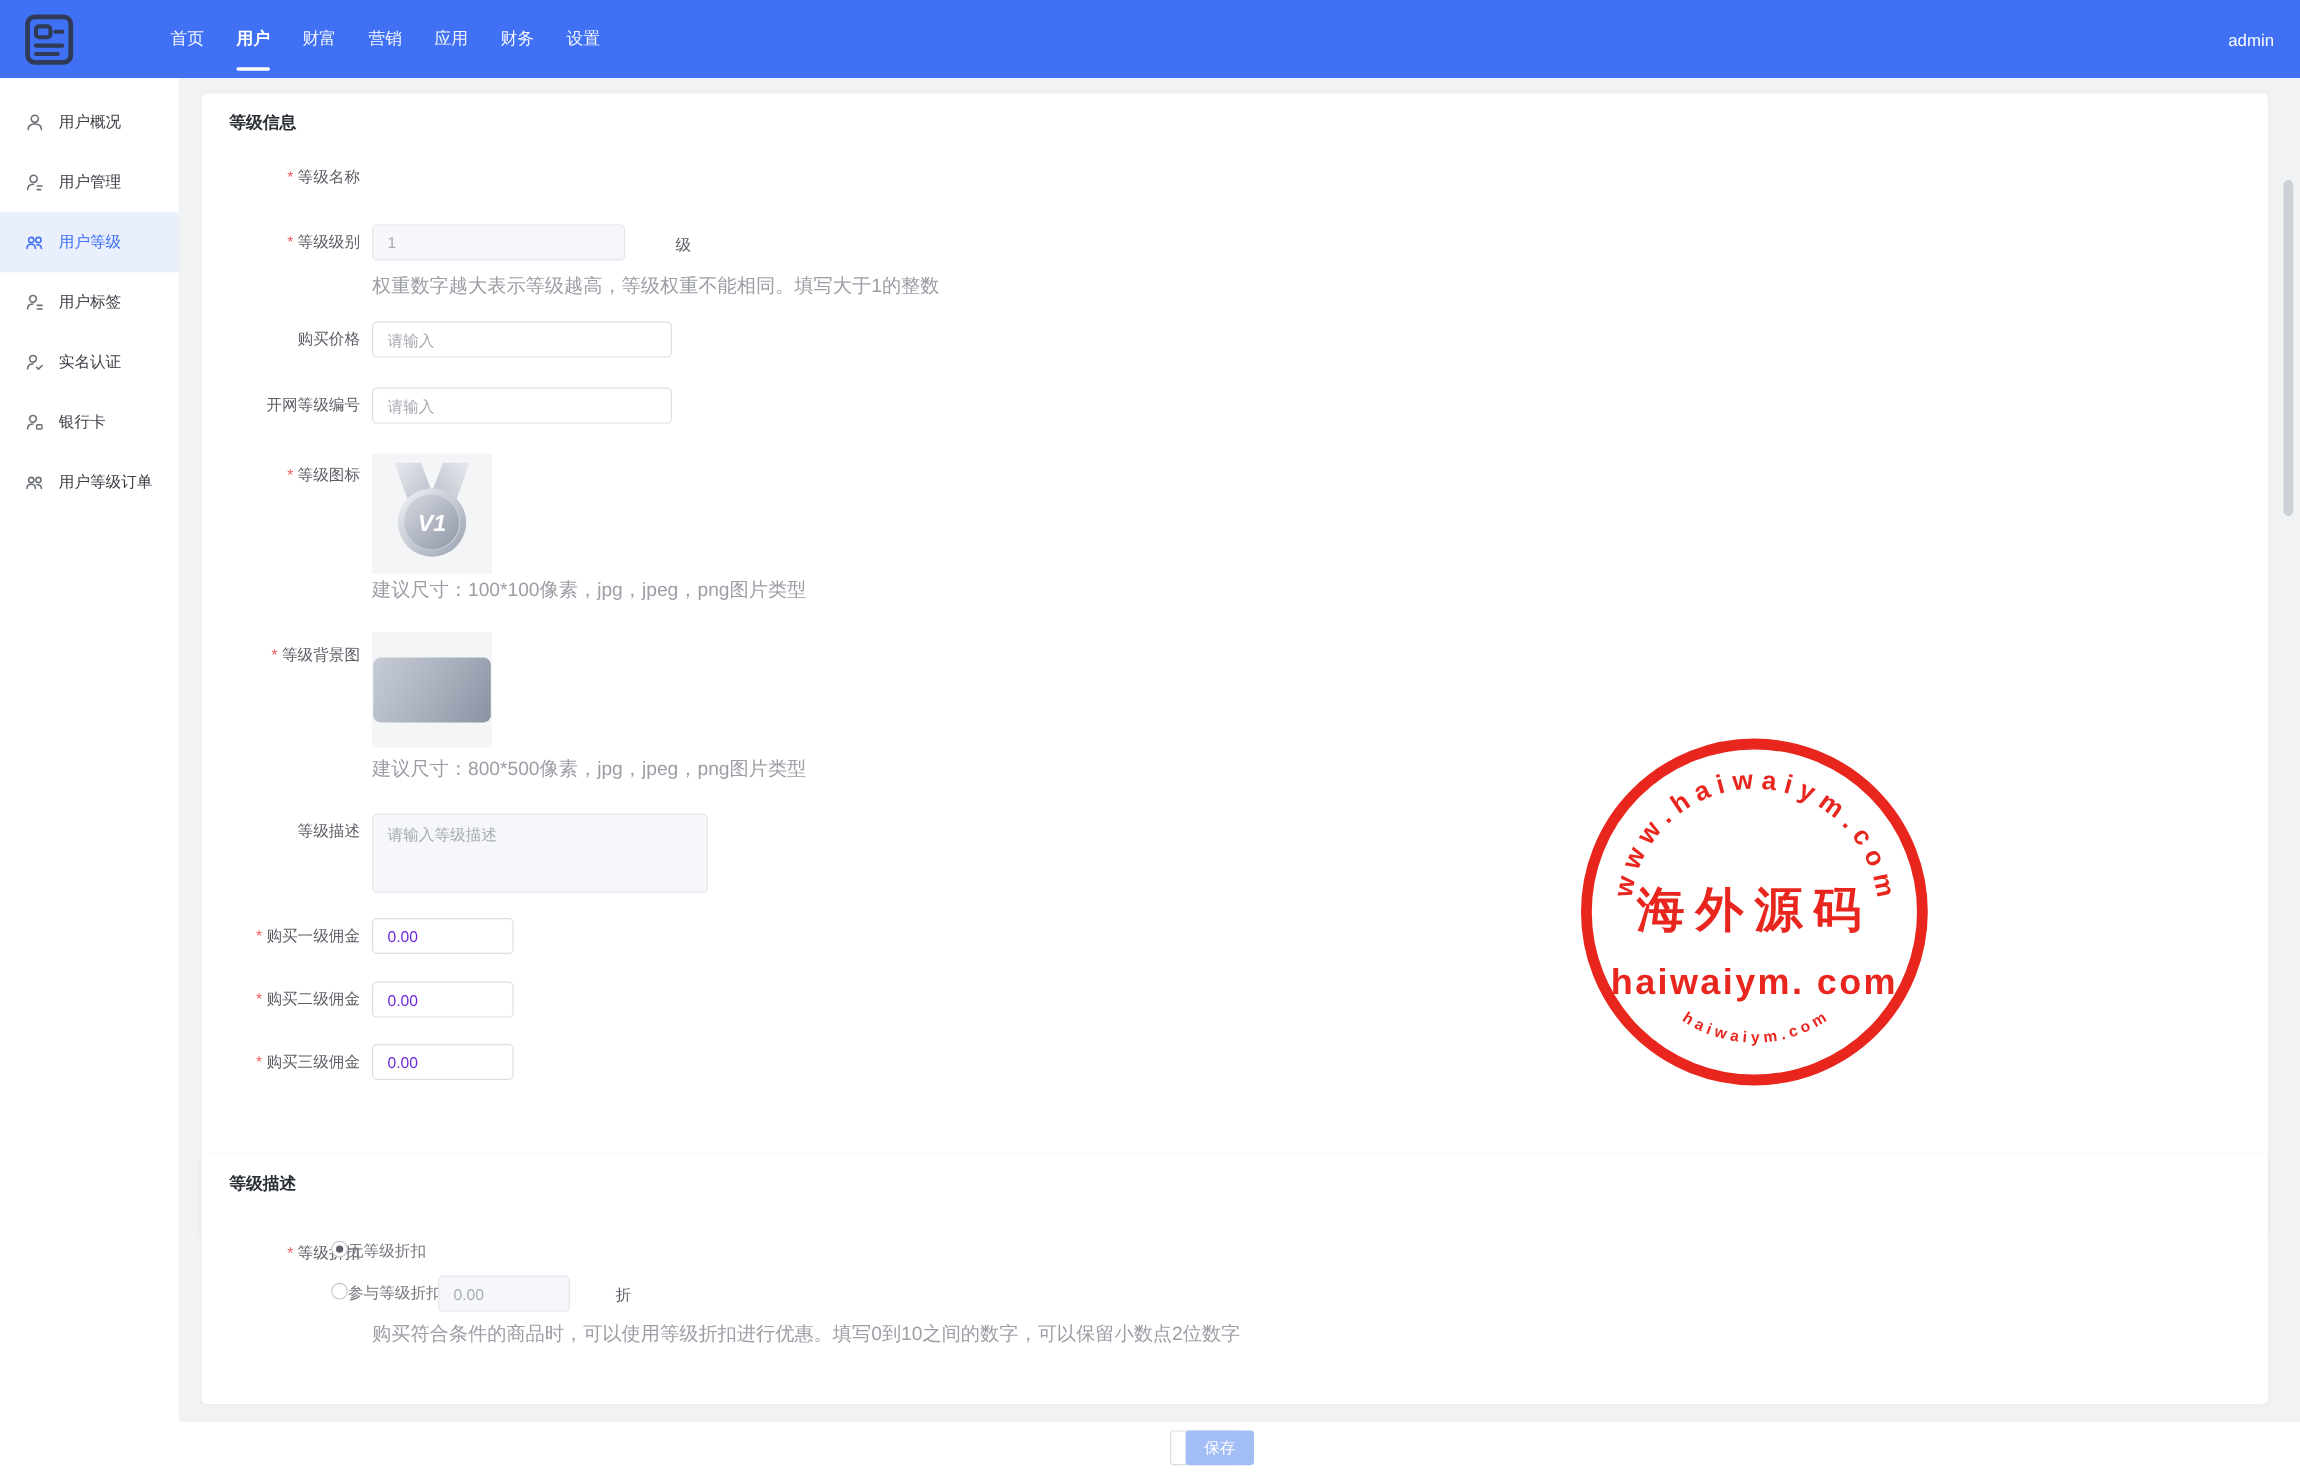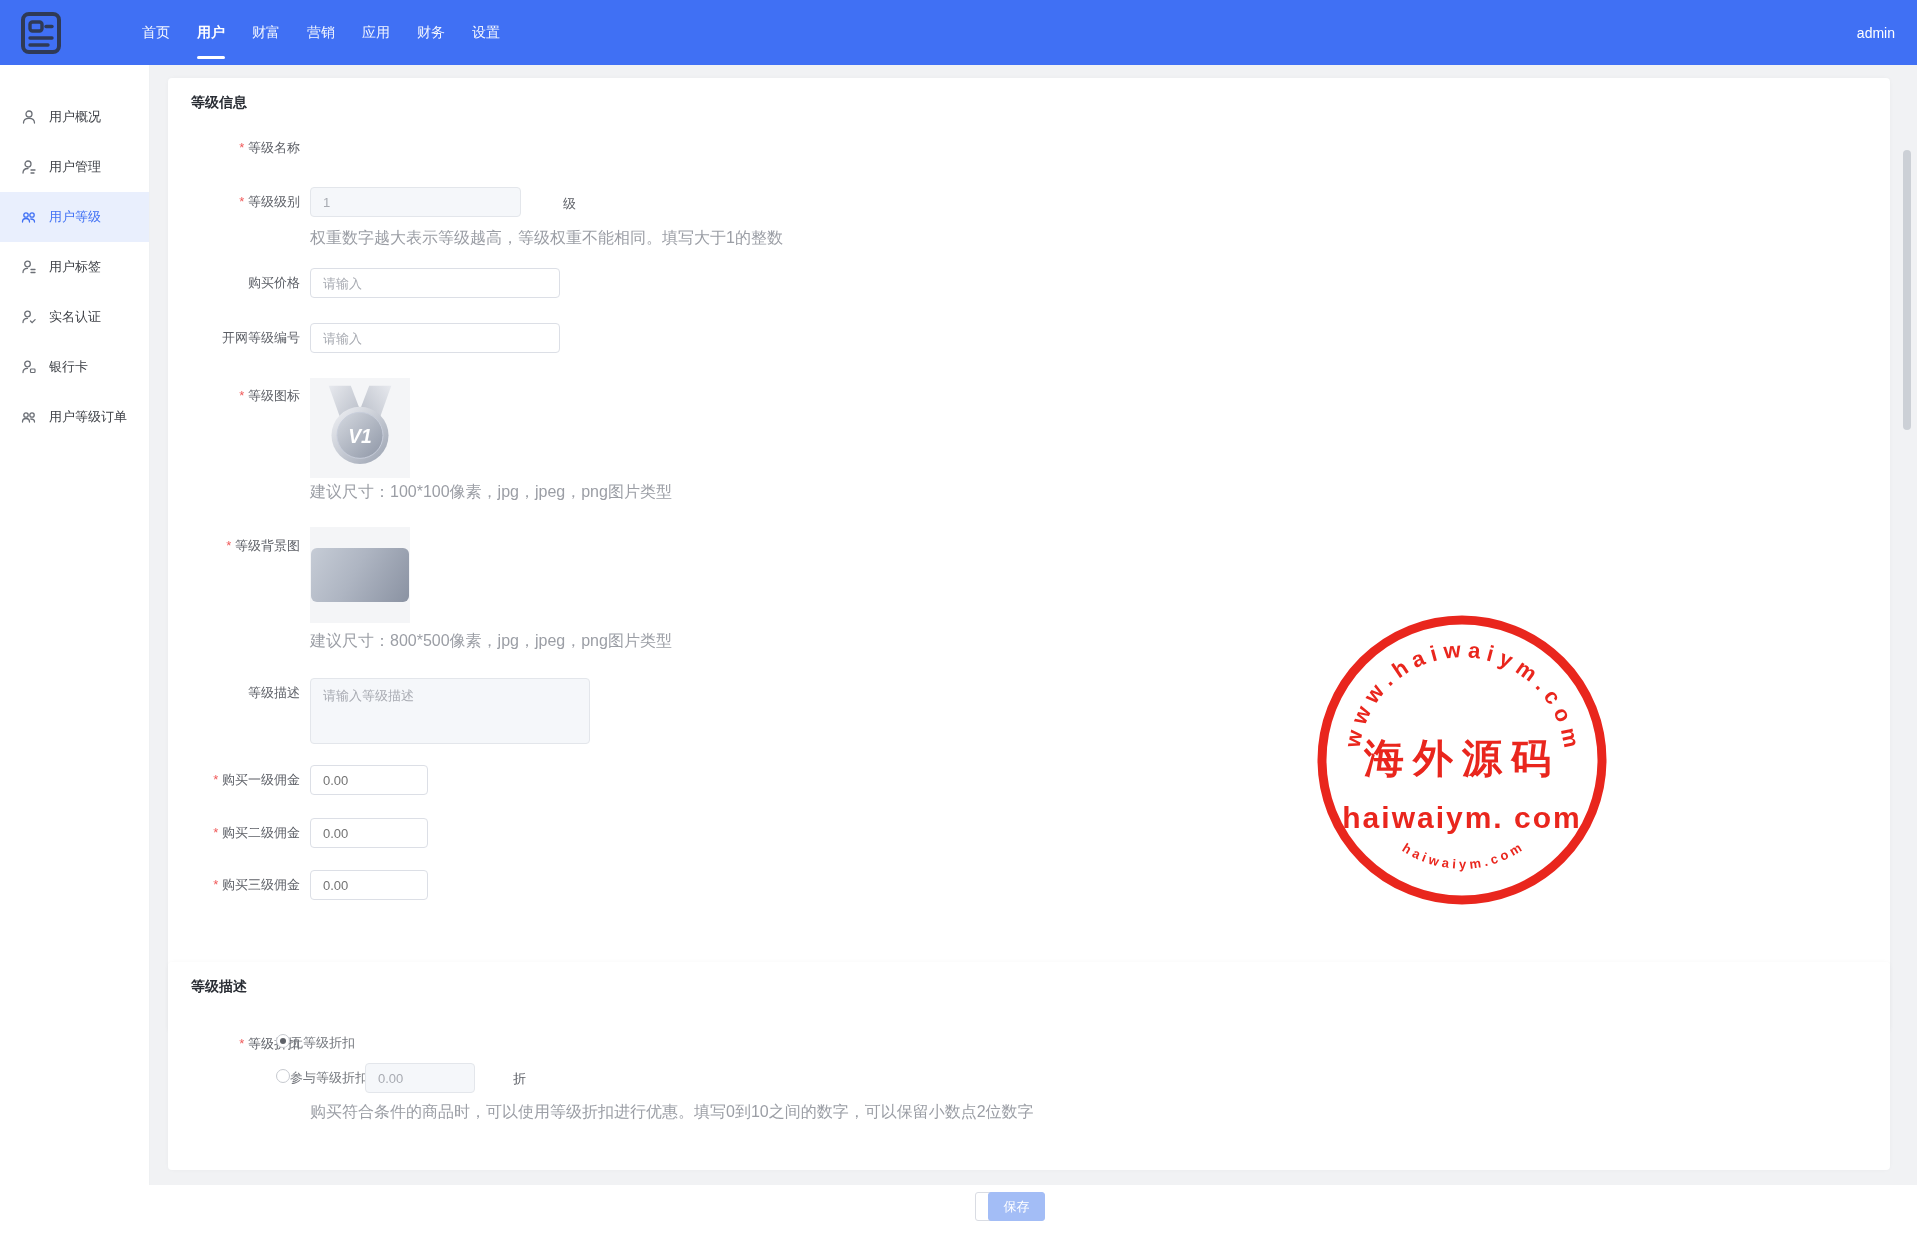--- a/index.html
+++ b/index.html
@@ -27,21 +27,21 @@
   .nav-item.active { font-weight:bold; opacity:1; }
   .nav-item.active::after {
     content:""; position:absolute; left:0; right:0; bottom:6px; height:3px;
     background:#ffffff; border-radius:2px;
   }
   .header-user { position:absolute; right:22px; top:0; height:65px; display:flex; align-items:center; color:#fff; font-size:14px; cursor:pointer; }
 
   
   .sidebar {
     position:absolute; left:0; top:65px; width:150px; height:1120px;
-    background:#ffffff; border-right:1px solid #eef0f2; padding-top:27px;
+    background:#ffffff; border-right:1px solid #eef0f2; padding-top:12px;
   }
   .side-item {
     height:50px; display:flex; align-items:center; padding-left:21px;
     font-size:13px; color:#3c3f45; cursor:pointer; gap:12px;
   }
   .side-item svg { flex:0 0 auto; }
   .side-item.active { background:#e9effd; color:#4070f4; }
 
   
   .card { position:absolute; background:#fff; border-radius:4px; box-shadow:0 0 4px rgba(0,0,0,.03); }
@@ -51,21 +51,21 @@
 
   .flabel {
     position:absolute; left:0; width:132px; text-align:right;
     font-size:13px; color:#5c5f66; line-height:16px; white-space:nowrap;
   }
   .req::before { content:"* "; color:#f05b5b; }
   .hint { position:absolute; left:142px; font-size:16px; color:#9b9ea5; }
 
   input.ctl, textarea.ctl {
     position:absolute; left:142px; border:1px solid #dcdfe6; border-radius:4px;
-    background:#fff; font-size:13px; color:#737373; padding:0 12px;
+    background:#fff; font-size:13px; color:#6d28d9; padding:0 12px;
     font-family:"Liberation Sans", sans-serif; outline:none;
   }
   input.ctl { height:30px; }
   input.ctl::placeholder, textarea.ctl::placeholder { color:#a8abb2; }
   .disabled-ctl { background:#f5f7fa !important; border-color:#e3e6eb !important; color:#a8abb2 !important; }
   .suffix { position:absolute; font-size:13px; color:#5c5f66; }
 
   .img-cell {
     position:absolute; left:142px; width:100px; background:#f4f5f7; cursor:pointer;
     display:flex; align-items:center; justify-content:center;

